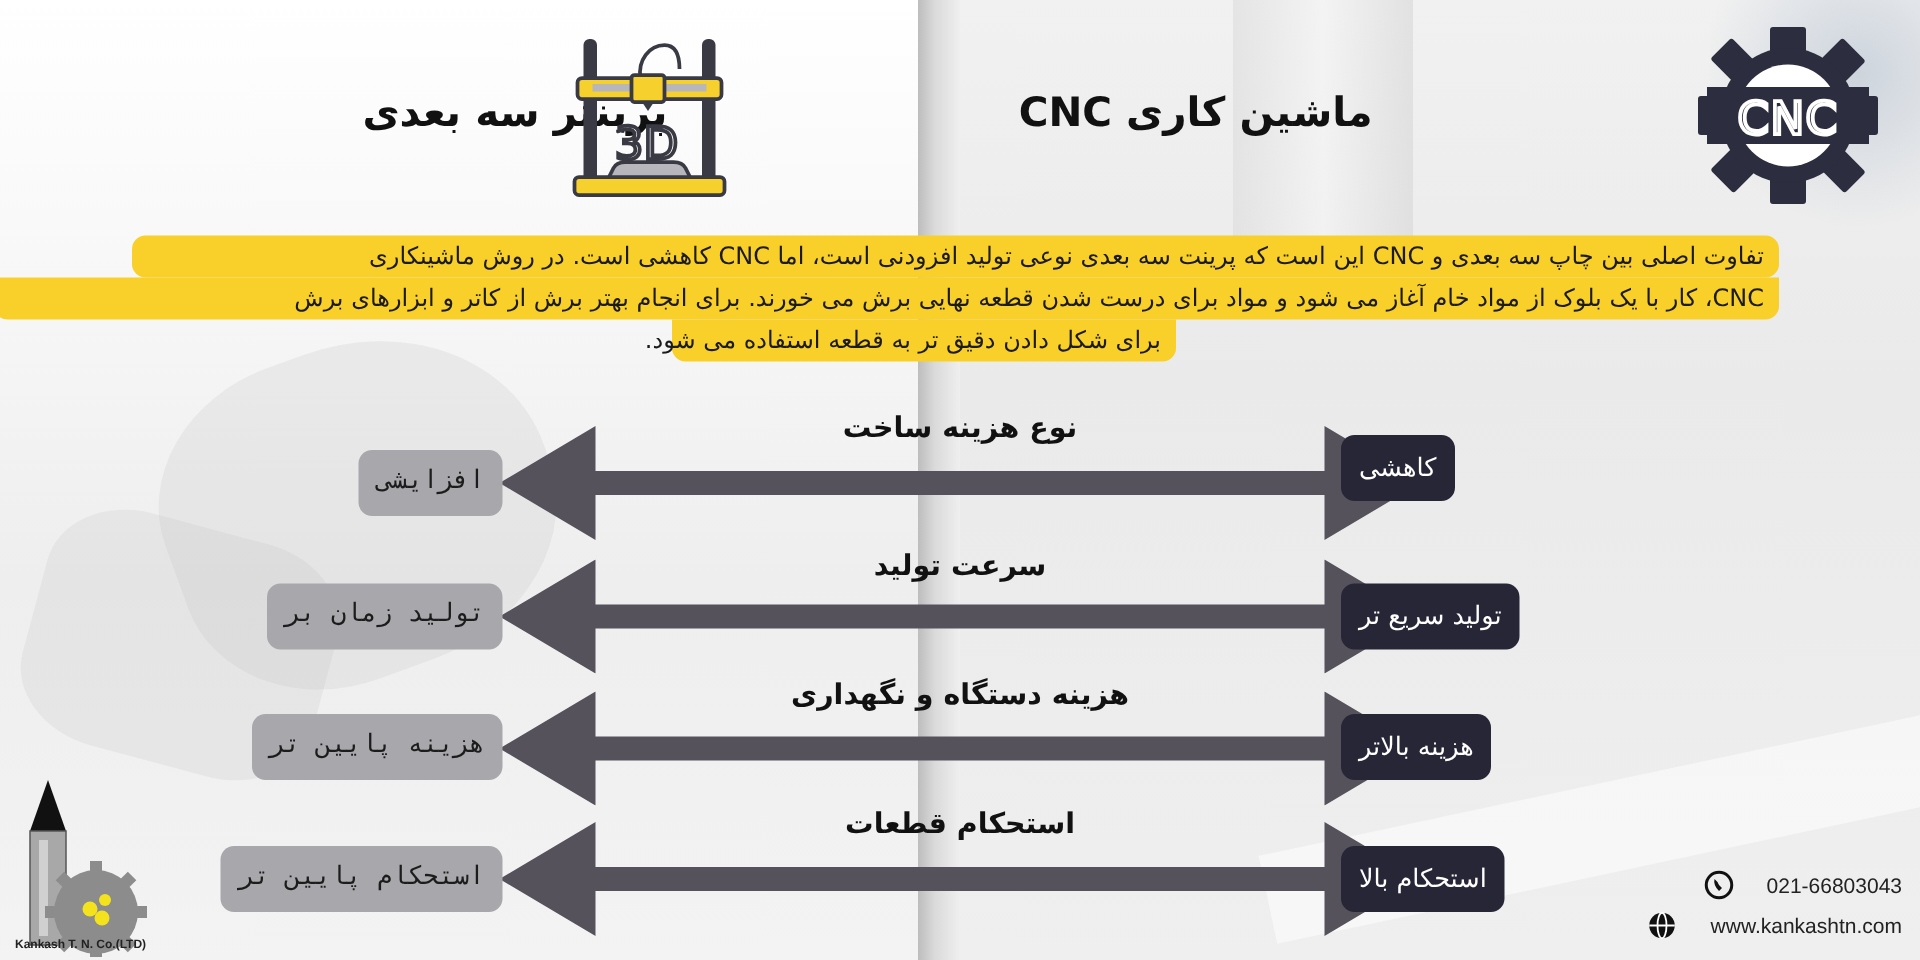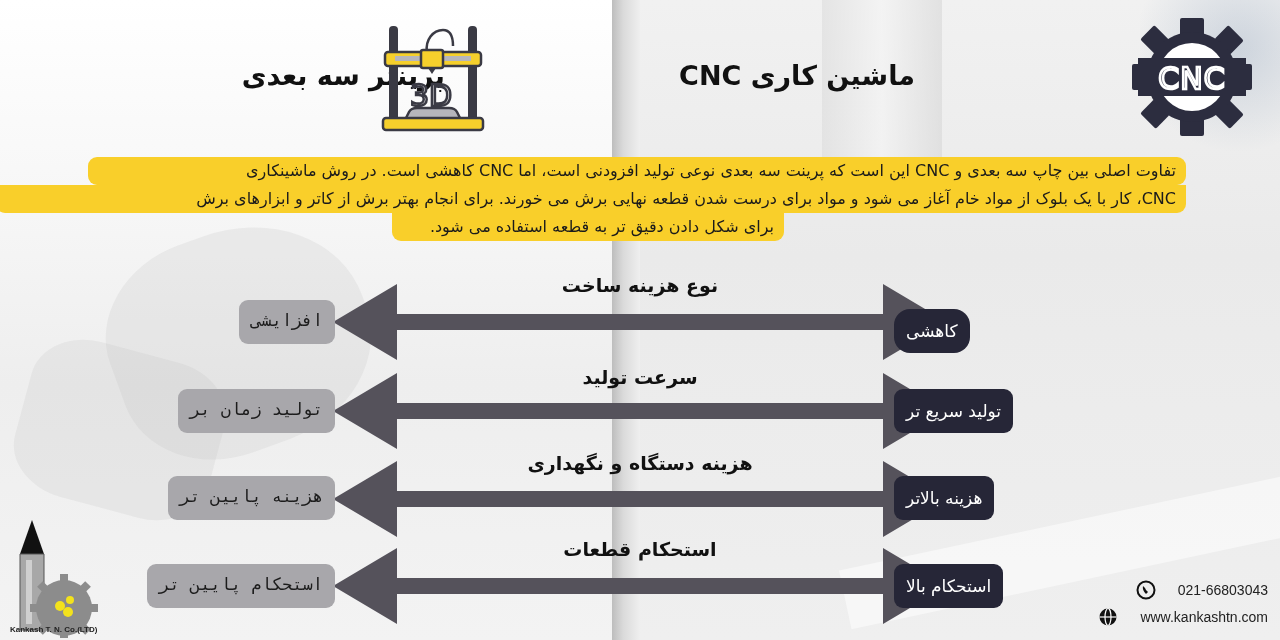--- a/index.html
+++ b/index.html
@@ -63,21 +63,21 @@
     position: absolute; left: 88px; top: 157px; width: 1098px;
     height: 78px;
   }
   .desc-line {
     position: absolute; height: 28px; background: #f9cf2a; border-radius: 9px;
     direction: rtl; text-align: right; font-size: 16px; color: #1b1b1b;
     line-height: 28px; padding: 0 10px; white-space: nowrap;
   }
   .desc-line.l1 { right: 0; top: 0; width: 1098px; }
   .desc-line.l2 { right: 0; top: 28px; width: 1190px; border-radius: 0 0 9px 9px; }
-  .desc-line.l3 { right: 402px; top: 56px; width: 392px; border-radius: 0 0 9px 9px; padding-left: 41px; }
+  .desc-line.l3 { right: 402px; top: 56px; width: 336px; border-radius: 0 0 9px 9px; padding-left: 41px; }
 
   
   .row { position: absolute; left: 0; width: 1280px; height: 100px; }
   .row-label {
     position: absolute; left: 400px; width: 480px; text-align: center;
     font-weight: bold; font-size: 19px; color: #111; direction: rtl;
   }
   .arrow { position: absolute; left: 333px; width: 614px; }
   .pill {
     position: absolute; height: 44px; border-radius: 9px; font-size: 17px;
@@ -150,21 +150,21 @@
   <div class="desc-line l2">CNC، کار با یک بلوک از مواد خام آغاز می شود و مواد برای درست شدن قطعه نهایی برش می خورند. برای انجام بهتر برش از کاتر و ابزارهای برش</div>
   <div class="desc-line l3">برای شکل دادن دقیق تر به قطعه استفاده می شود.</div>
 </div>
 
 <div class="row" style="top:270px;">
   <div class="row-label" style="top:4px;">نوع هزینه ساخت</div>
   <svg class="arrow" style="top:14px;" height="76" viewBox="0 0 614 76">
     <path d="M0 38 L64 0 L64 30 L550 30 L550 0 L614 38 L550 76 L550 46 L64 46 L64 76 Z" fill="#55525b"></path>
   </svg>
   <div class="pill pill-left" style="top:30px;">افزایشی</div>
-  <div class="pill pill-right" style="top:39px;border-radius:16px;">کاهشی</div>
+  <div class="pill pill-right" style="top:20px;">کاهشی</div>
 </div>
 
 <div class="row" style="top:358px;">
   <div class="row-label" style="top:8px;">سرعت تولید</div>
   <svg class="arrow" style="top:15px;" height="76" viewBox="0 0 614 76">
     <path d="M0 38 L64 0 L64 30 L550 30 L550 0 L614 38 L550 76 L550 46 L64 46 L64 76 Z" fill="#55525b"></path>
   </svg>
   <div class="pill pill-left" style="top:31px;">تولید زمان بر</div>
   <div class="pill pill-right" style="top:31px;">تولید سریع تر</div>
 </div>

